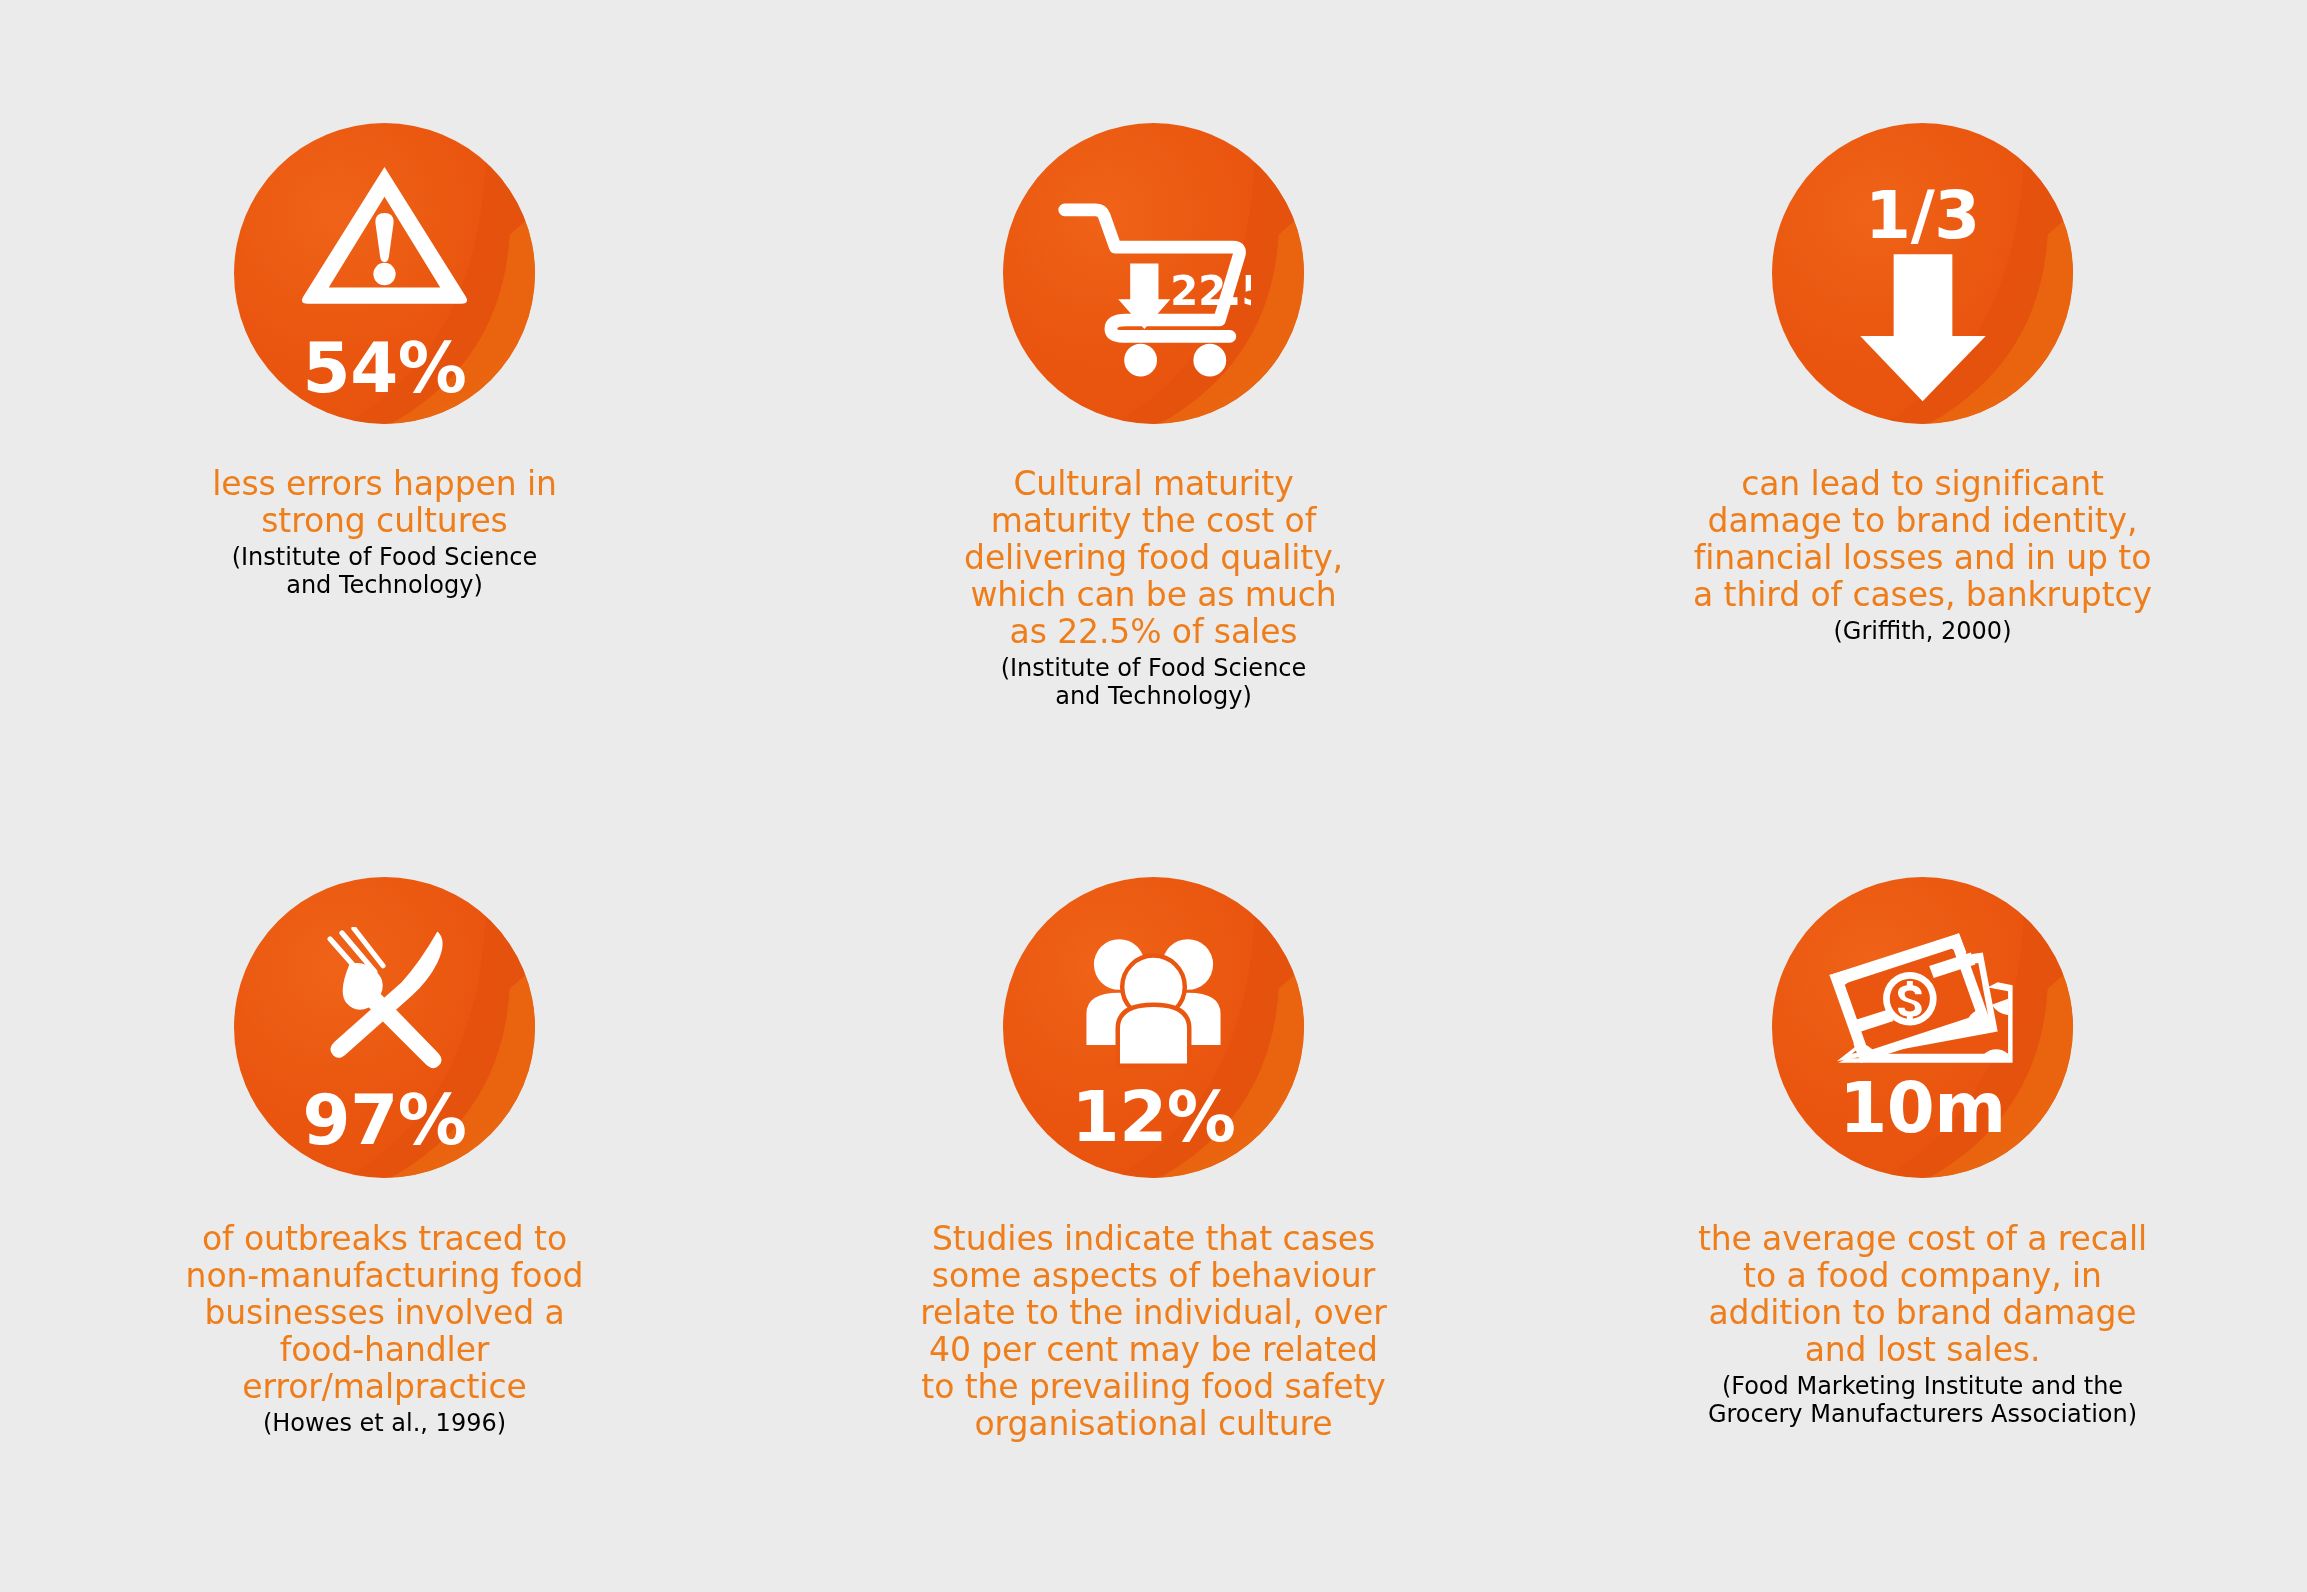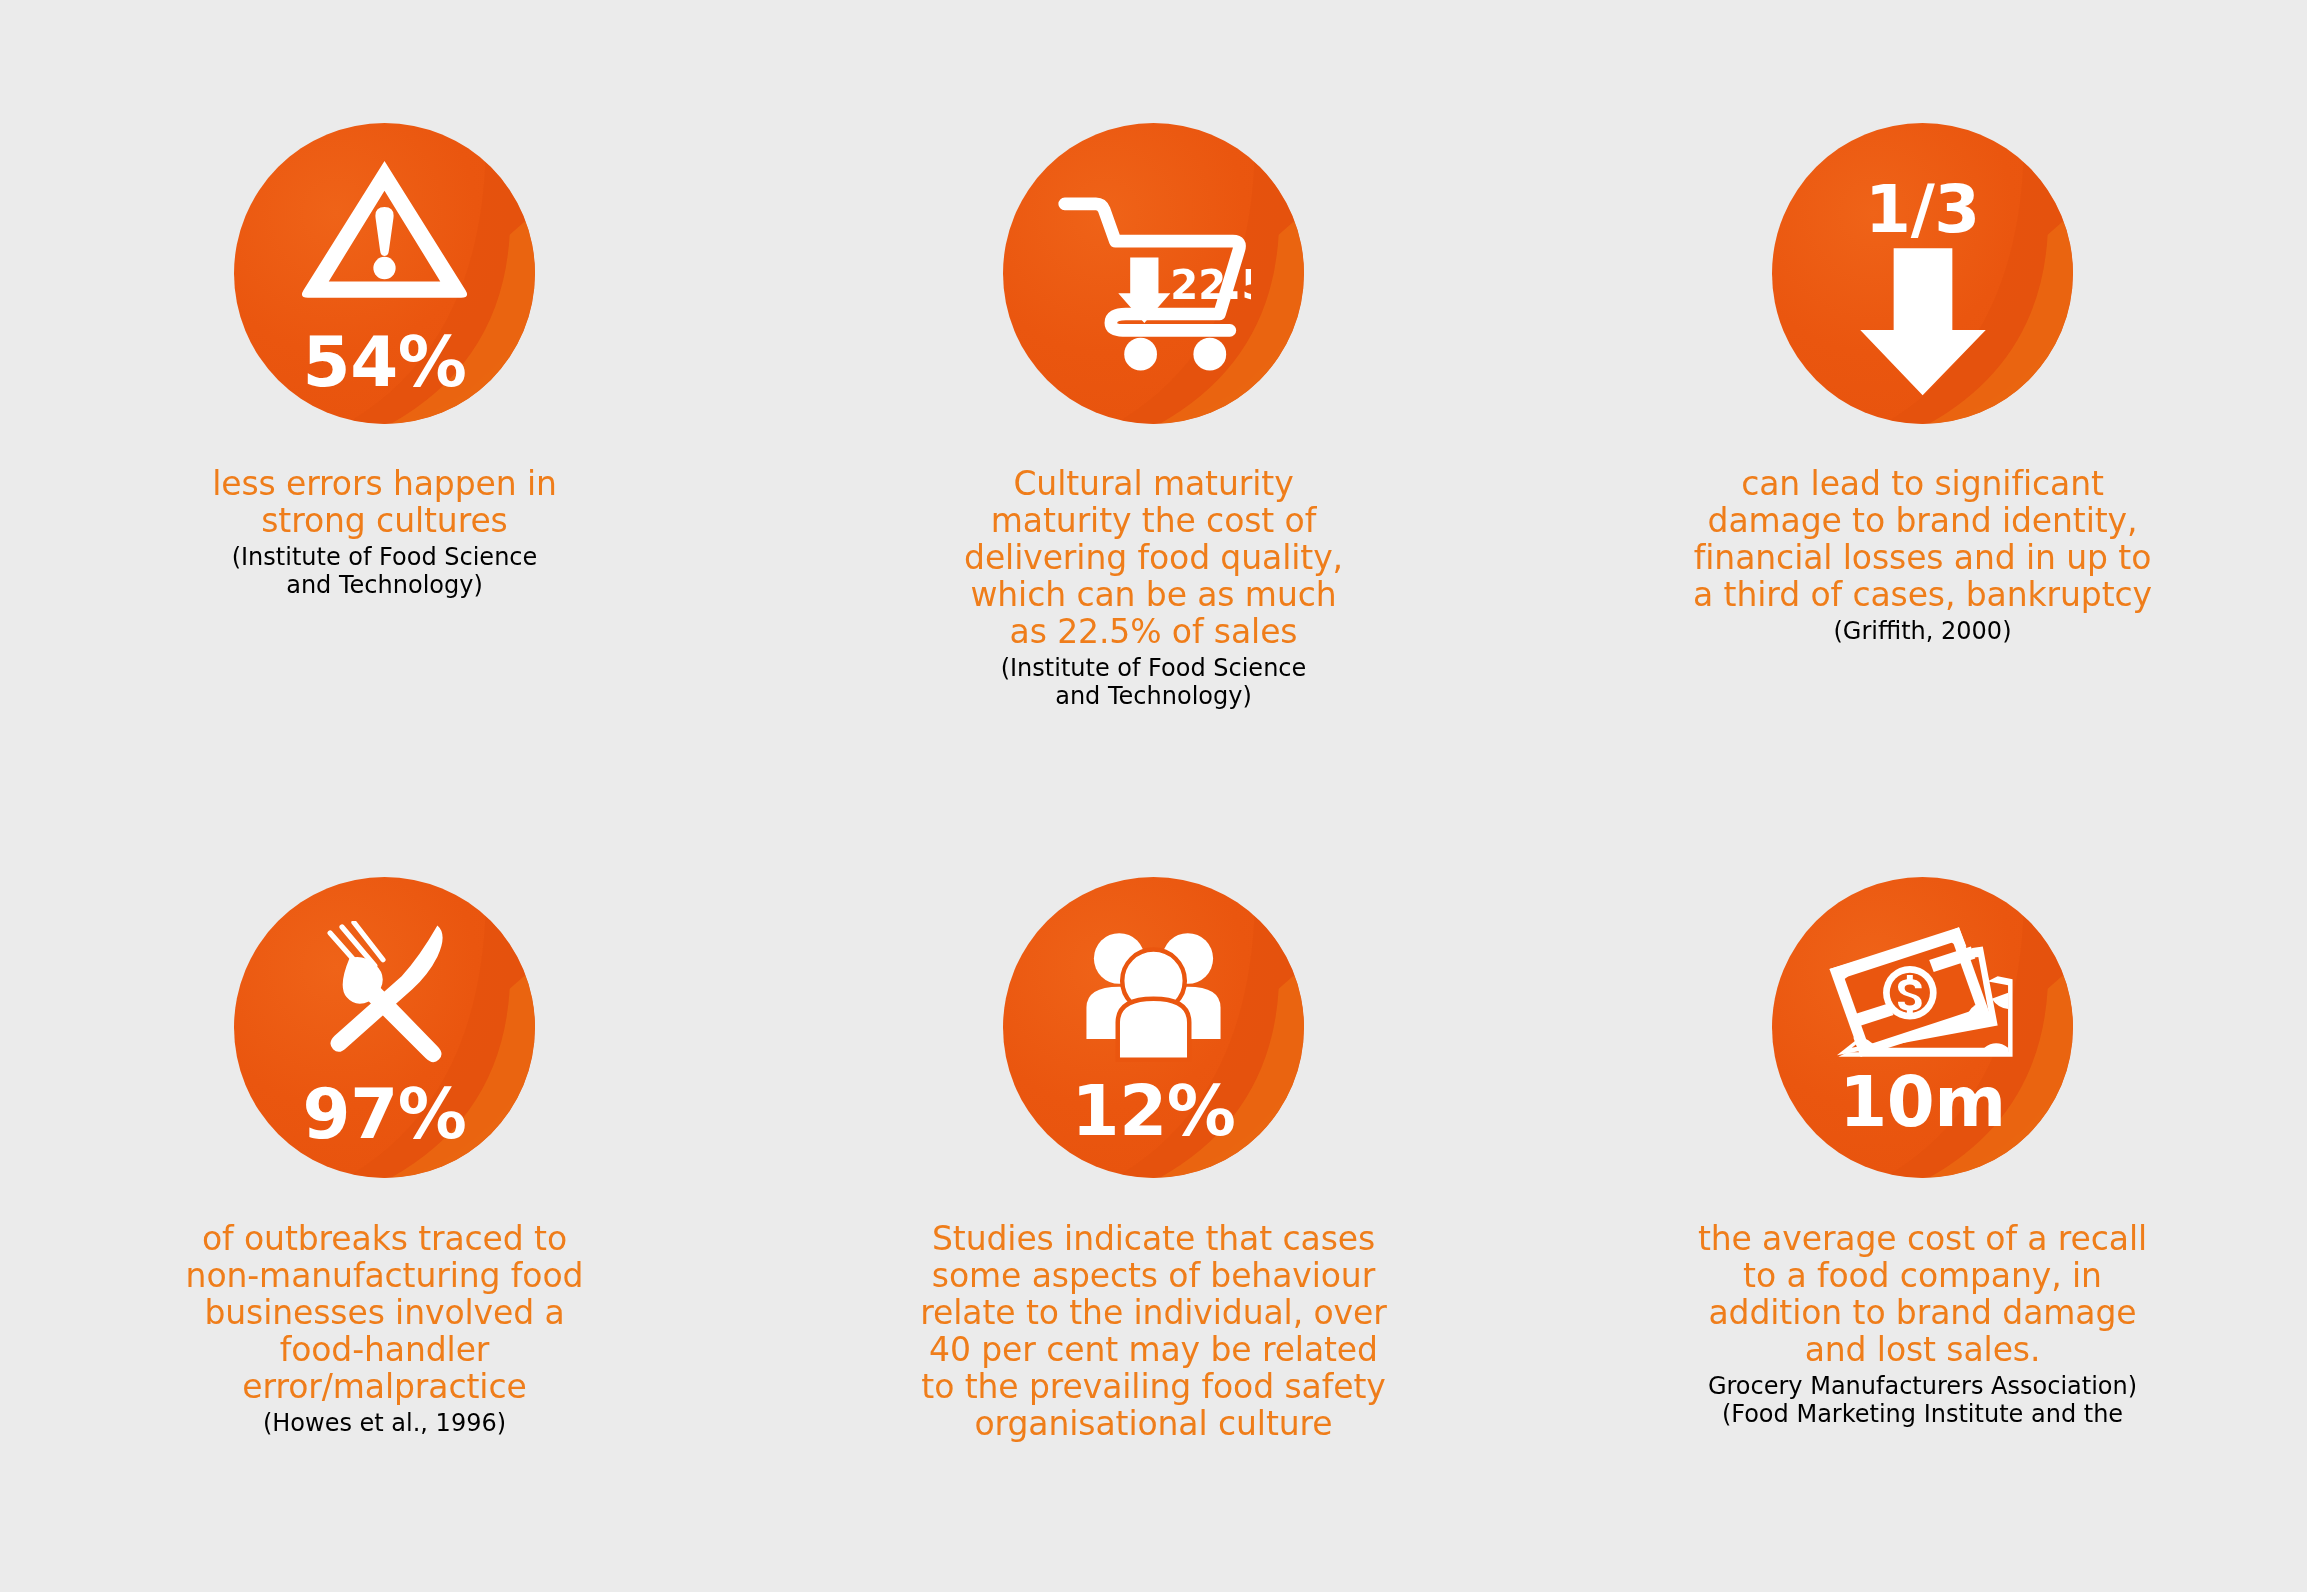--- a/index.html
+++ b/index.html
@@ -50,21 +50,21 @@
     flex: 0 0 auto;
   }
   .badge .swoosh {
     position: absolute;
     left: 0; top: 0;
     width: 100%;
     height: 100%;
   }
   .badge .glyphwrap {
     position: absolute;
-    left: 0; top: 8px;
+    left: 0; top: 14px;
     width: 100%;
     height: 100%;
     display: flex;
     flex-direction: column;
     align-items: center;
     justify-content: flex-start;
   }
 
   .icon-art {
     display: block;
@@ -343,20 +343,20 @@
           <div class="badge-value" style="font-size:69px; margin-top:4.5px">10m</div>
         </div>
       </div>
       <div class="caption">
         <span class="line">the average cost of a recall</span>
         <span class="line">to a food company, in</span>
         <span class="line">addition to brand damage</span>
         <span class="line">and lost sales.</span>
       </div>
       <div class="source">
+        <span class="line">(Food Marketing Institute and the</span>
         <span class="line">Grocery Manufacturers Association)</span>
-        <span class="line">(Food Marketing Institute and the</span>
       </div>
     </div>
 
   </div>
 </div>
 
 
 </body></html>

